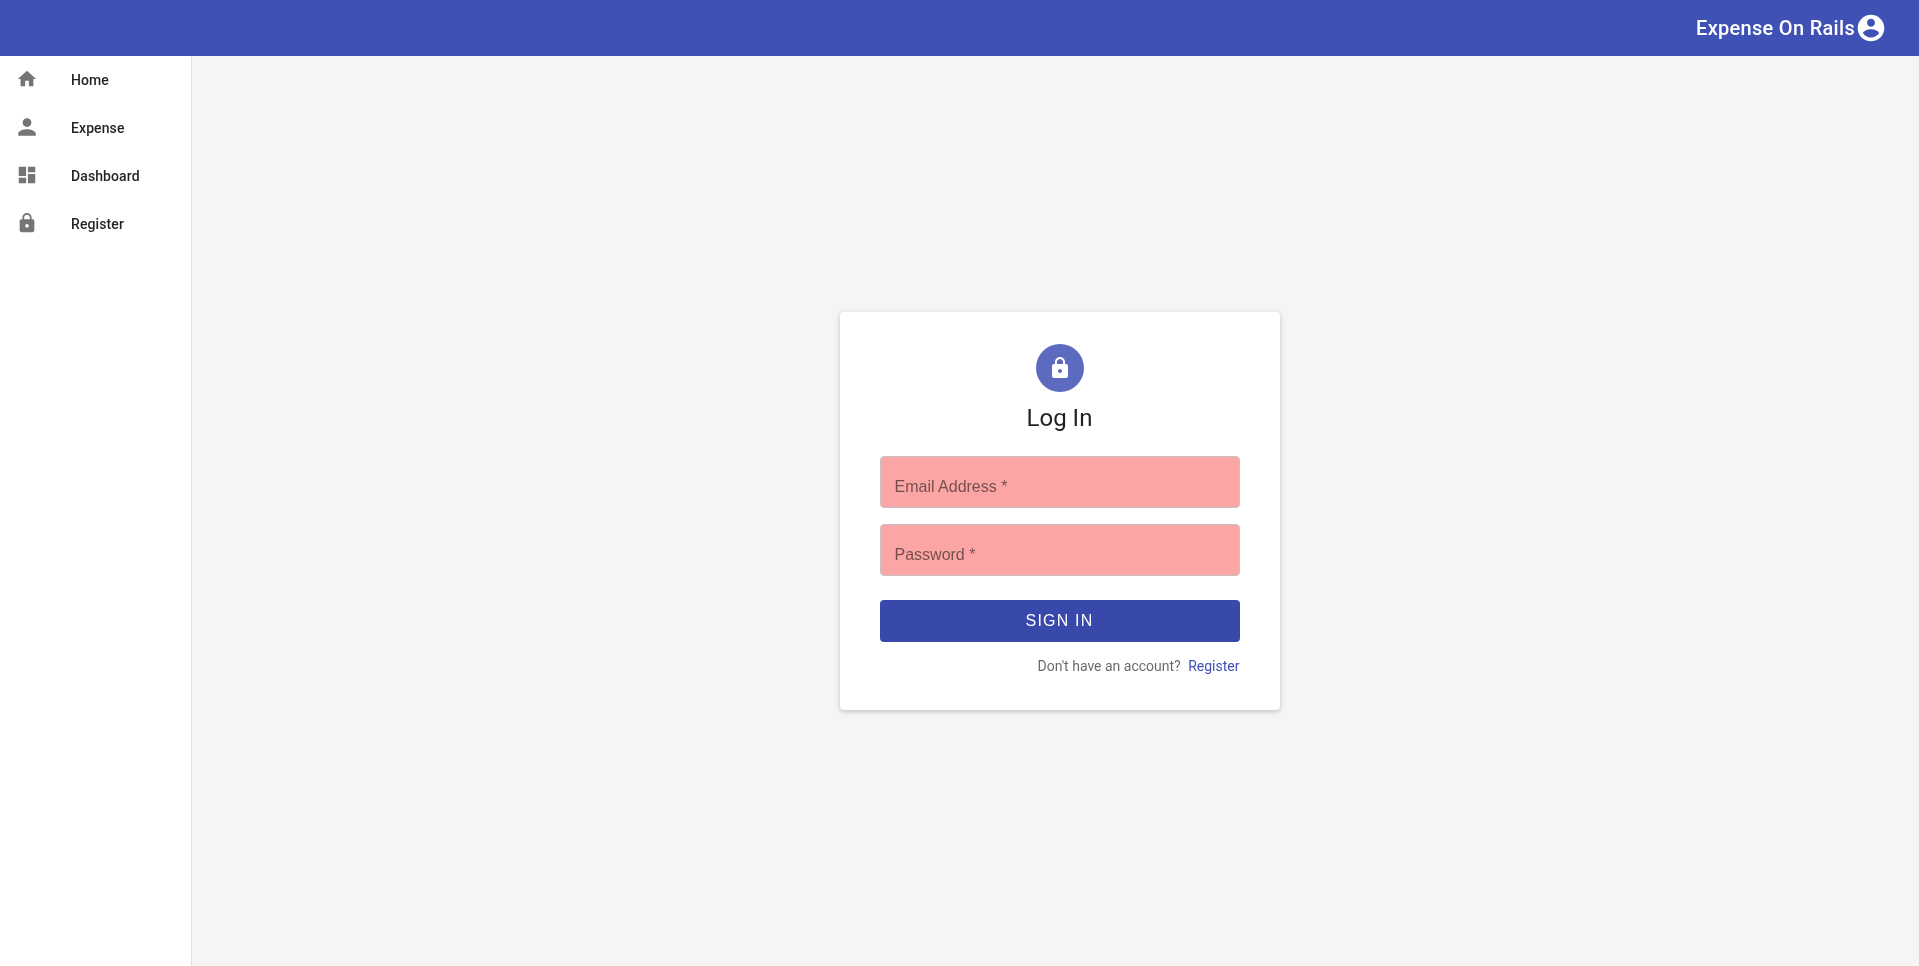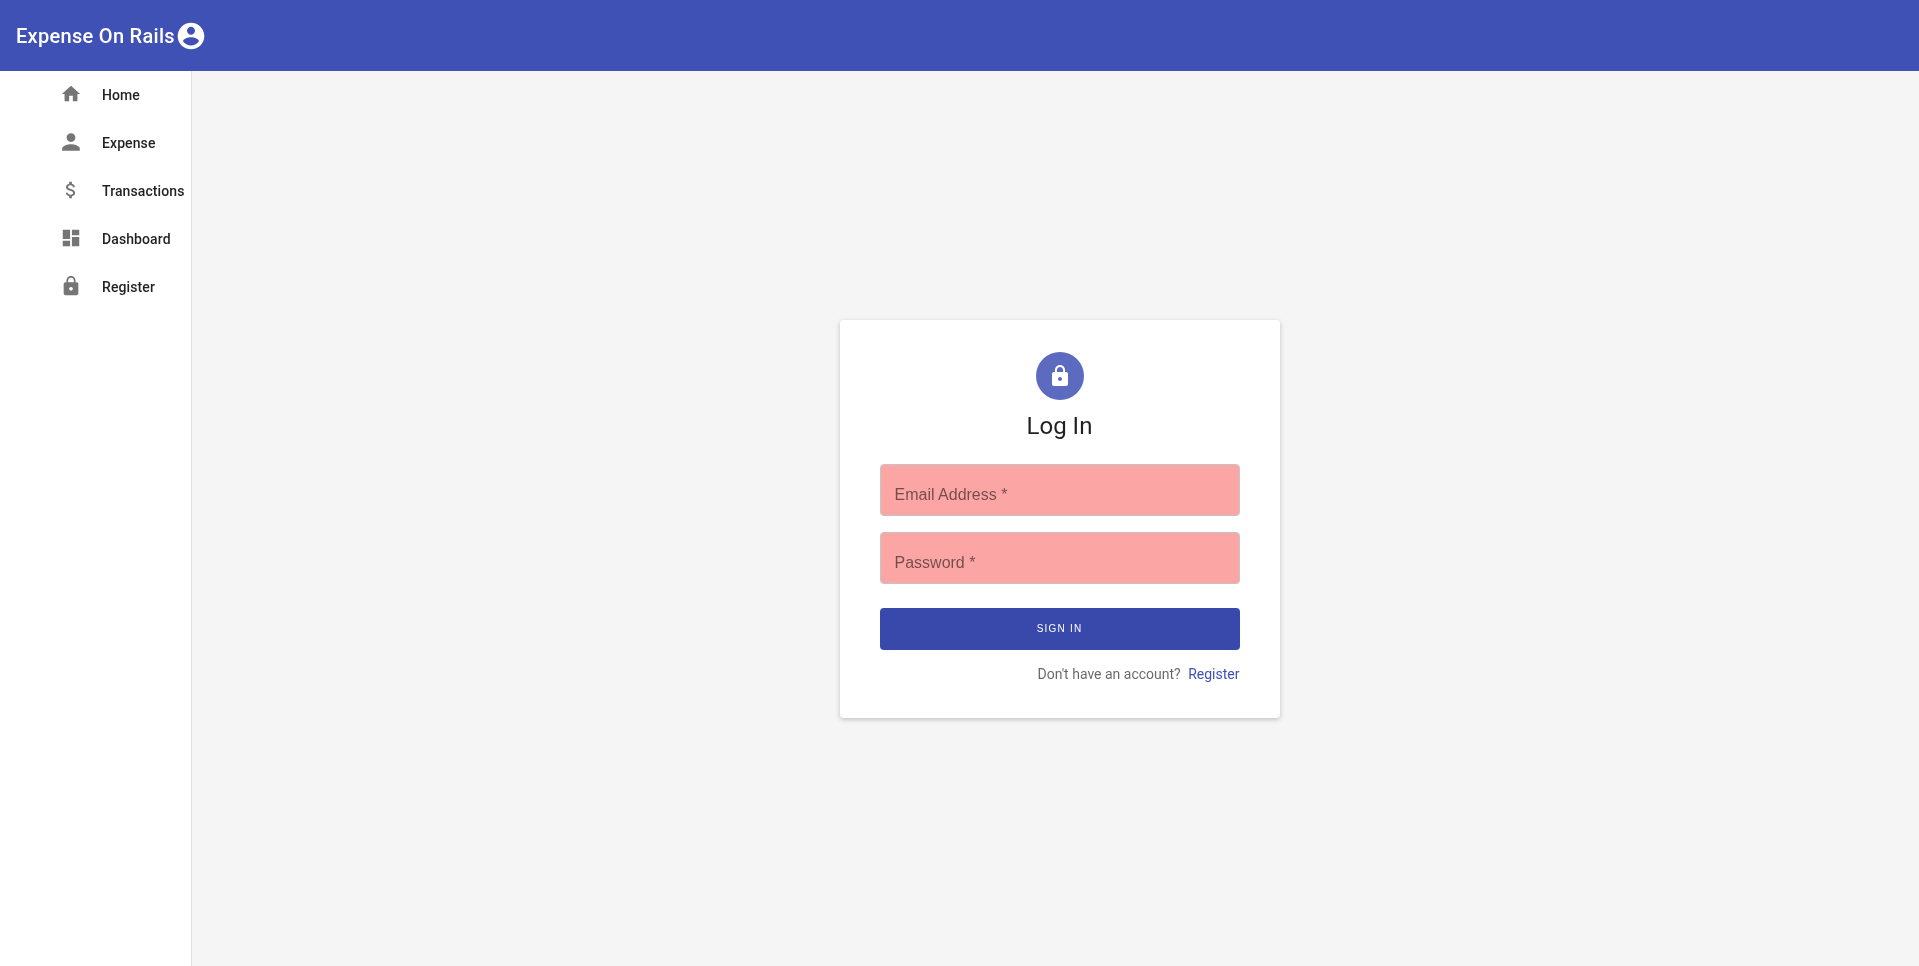--- a/index.html
+++ b/index.html
@@ -16,23 +16,23 @@
       height: 100vh;
       overflow: hidden;
     }
 
     
     .app-bar {
       background-color: #3f51b5;
       color: white;
       display: flex;
       align-items: center;
-      justify-content: flex-start;
-      padding: 0 16px;
-      height: 71px;
+      justify-content: flex-end;
+      padding: 0 32px;
+      height: 56px;
       flex-shrink: 0;
       z-index: 10;
     }
 
     .app-bar-title {
       font-size: 20px;
       font-weight: 500;
       letter-spacing: 0.3px;
     }
 
@@ -71,23 +71,22 @@
     .sidebar-item {
       display: flex;
       align-items: center;
       padding: 0 16px;
       height: 48px;
       cursor: pointer;
       color: rgba(0,0,0,0.87);
       font-size: 14px;
       font-weight: 500;
       letter-spacing: 0.1px;
-      gap: 20px;
+      gap: 33px;
       transition: background-color 0.15s;
-      margin-left: 44px;
     }
 
     .sidebar-item svg {
       width: 22px;
       height: 22px;
       fill: rgba(0,0,0,0.54);
       flex-shrink: 0;
     }
 
     .sidebar-item-label {
@@ -165,21 +164,21 @@
       font-size: 16px;
     }
 
     .sign-in-button {
       width: 100%;
       height: 42px;
       background-color: #3949ab;
       color: white;
       border: none;
       border-radius: 4px;
-      font-size: 10px;
+      font-size: 16px;
       font-weight: 500;
       letter-spacing: 1.2px;
       cursor: pointer;
       margin-top: 8px;
       margin-bottom: 16px;
       text-transform: uppercase;
       transition: background-color 0.2s;
     }
 
     .register-text {
@@ -224,28 +223,20 @@
 
     <div class="sidebar-item">
       <span>
         <svg viewBox="0 0 24 24" xmlns="http://www.w3.org/2000/svg">
           <path d="M12 12c2.7 0 4.8-2.1 4.8-4.8S14.7 2.4 12 2.4 7.2 4.5 7.2 7.2 9.3 12 12 12zm0 2.4c-3.2 0-9.6 1.6-9.6 4.8v2.4h19.2v-2.4c0-3.2-6.4-4.8-9.6-4.8z"></path>
         </svg>
       </span>
       <span class="sidebar-item-label">Expense</span>
     </div>
 
-    <div class="sidebar-item">
-      <span>
-        <svg viewBox="0 0 24 24" xmlns="http://www.w3.org/2000/svg">
-          <path d="M11.8 10.9c-2.27-.59-3-1.2-3-2.15 0-1.09 1.01-1.85 2.7-1.85 1.78 0 2.44.85 2.5 2.1h2.21c-.07-1.72-1.12-3.3-3.21-3.81V3h-3v2.16c-1.94.42-3.5 1.68-3.5 3.61 0 2.31 1.91 3.46 4.7 4.13 2.5.6 3 1.48 3 2.41 0 .69-.49 1.79-2.7 1.79-2.06 0-2.87-.92-2.98-2.1h-2.2c.12 2.19 1.76 3.42 3.68 3.83V21h3v-2.15c1.95-.37 3.5-1.5 3.5-3.55 0-2.84-2.43-3.81-4.7-4.4z"></path>
-        </svg>
-      </span>
-      <span class="sidebar-item-label">Transactions</span>
-    </div>
 
     <div class="sidebar-item">
       <span>
         <svg viewBox="0 0 24 24" xmlns="http://www.w3.org/2000/svg">
           <path d="M3 13h8V3H3v10zm0 8h8v-6H3v6zm10 0h8V11h-8v10zm0-18v6h8V3h-8z"></path>
         </svg>
       </span>
       <span class="sidebar-item-label">Dashboard</span>
     </div>
 

